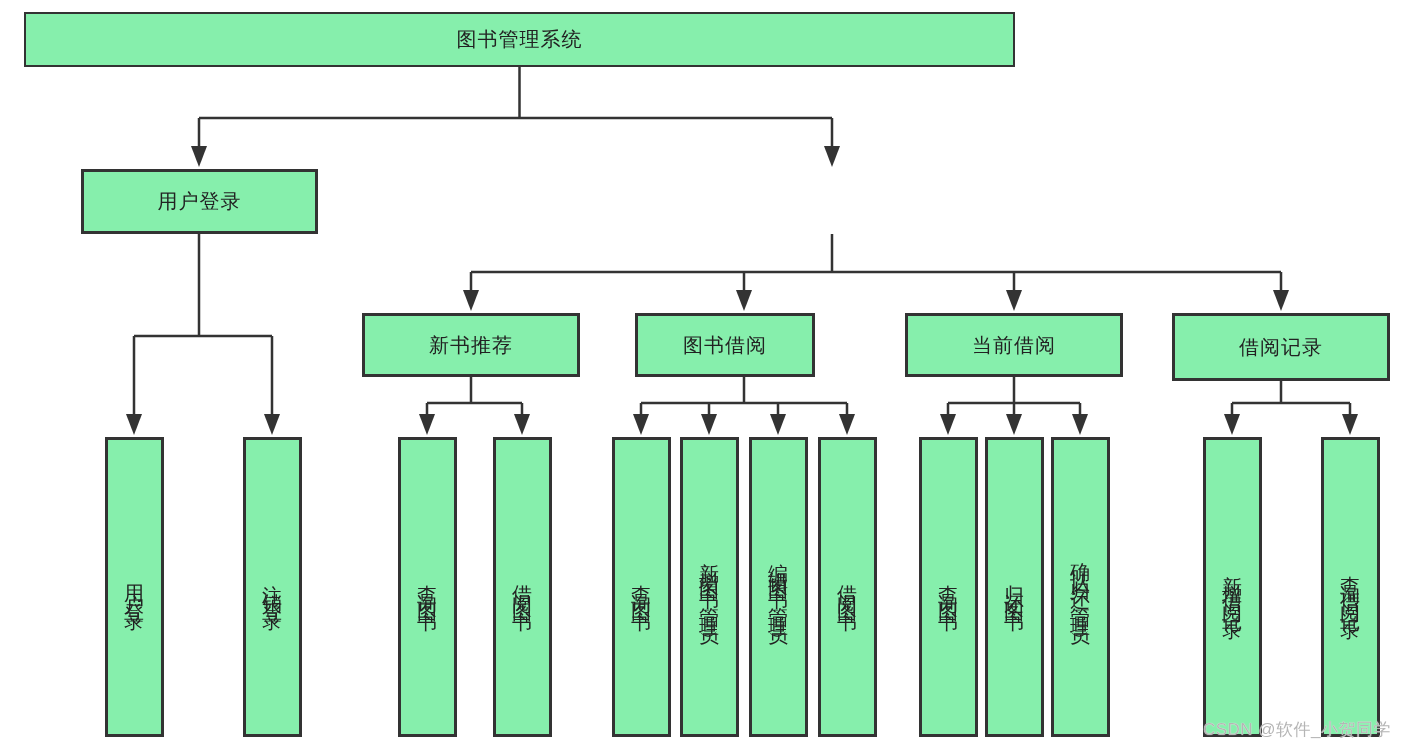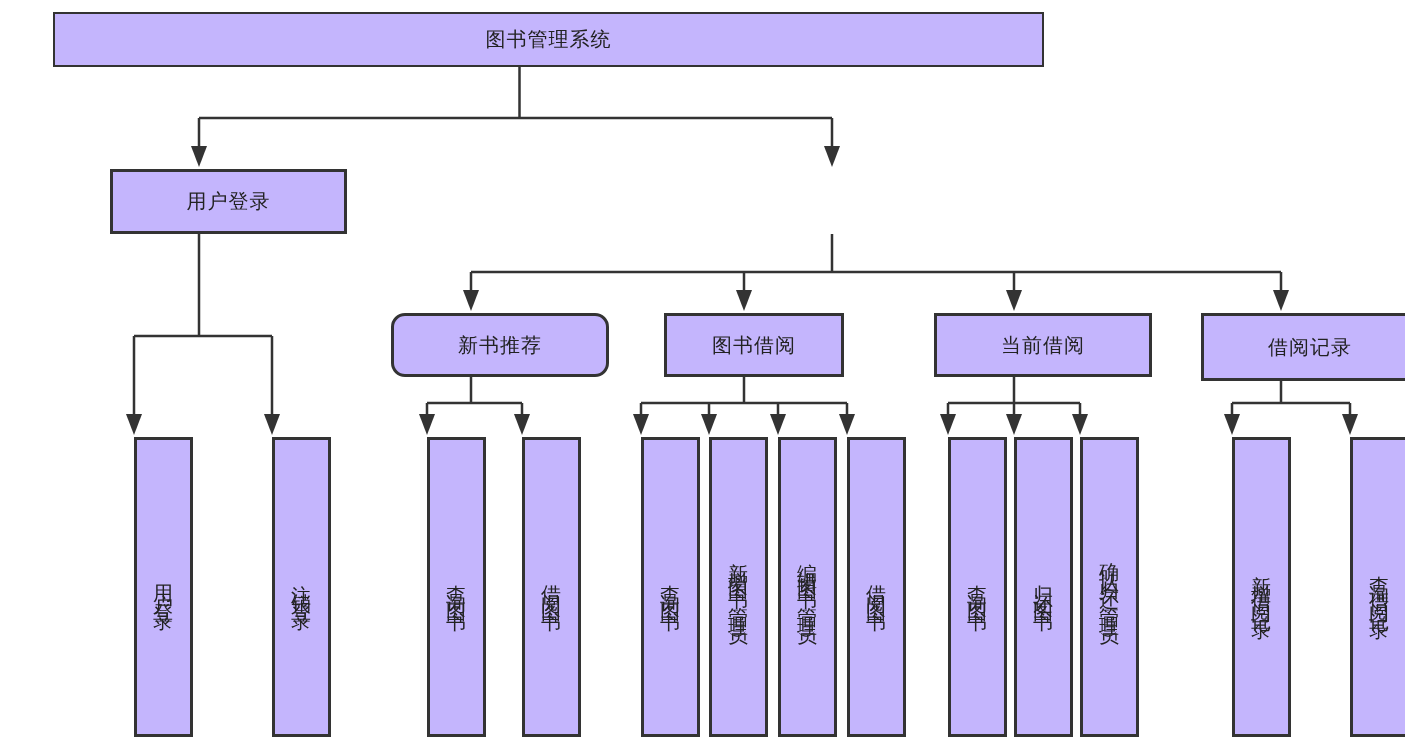--- a/index.html
+++ b/index.html
@@ -18,31 +18,30 @@
   .connectors {
     position: absolute;
     left: 0; top: 0;
     width: 1405px;
     height: 747px;
     pointer-events: none;
   }
   .node {
     position: absolute;
     box-sizing: border-box;
-    background: #c4b5fd;
+    background: #86efac;
     border: 3px solid #333333;
     color: #222222;
     display: flex;
     align-items: center;
     justify-content: center;
     font-size: 20px;
     letter-spacing: 1px;
     text-align: center;
     white-space: nowrap;
-    margin-left: 29px;
   }
   .node.root {
     border-width: 2px;
     font-size: 20px;
   }
   .node.leaf {
     writing-mode: vertical-rl;
     letter-spacing: 9px;
     line-height: 1;
     white-space: normal;
@@ -99,21 +98,21 @@
       <polygon points="1072,414 1088,414 1080,435"></polygon>
       <polygon points="1224,414 1240,414 1232,435"></polygon>
       <polygon points="1342,414 1358,414 1350,435"></polygon>
     </g>
   </svg>
 
   <div class="node root" style="left:24px; top:12px; width:991px; height:55px;">图书管理系统</div>
 
   <div class="node" style="left:81px; top:169px; width:237px; height:65px;">用户登录</div>
 
-  <div class="node" style="left:362px; top:313px; width:218px; height:64px;border-radius:14px;">新书推荐</div>
+  <div class="node" style="left:362px; top:313px; width:218px; height:64px;">新书推荐</div>
   <div class="node" style="left:635px; top:313px; width:180px; height:64px;">图书借阅</div>
   <div class="node" style="left:905px; top:313px; width:218px; height:64px;text-align:right;">当前借阅</div>
   <div class="node" style="left:1172px; top:313px; width:218px; height:68px;">借阅记录</div>
 
   <div class="node leaf" style="left:105px; top:437px; width:59px; height:300px;">用户登录</div>
   <div class="node leaf" style="left:243px; top:437px; width:59px; height:300px;">注销登录</div>
 
   <div class="node leaf" style="left:398px; top:437px; width:59px; height:300px;">查询图书</div>
   <div class="node leaf" style="left:493px; top:437px; width:59px; height:300px;">借阅图书</div>
 
@@ -122,14 +121,15 @@
   <div class="node leaf" style="left:749px; top:437px; width:59px; height:300px;">编辑图书（管理员）</div>
   <div class="node leaf" style="left:818px; top:437px; width:59px; height:300px;">借阅图书</div>
 
   <div class="node leaf" style="left:919px; top:437px; width:59px; height:300px;">查询图书</div>
   <div class="node leaf" style="left:985px; top:437px; width:59px; height:300px;">归还图书</div>
   <div class="node leaf" style="left:1051px; top:437px; width:59px; height:300px;">确认归还（管理员）</div>
 
   <div class="node leaf" style="left:1203px; top:437px; width:59px; height:300px;">新增借阅记录</div>
   <div class="node leaf" style="left:1321px; top:437px; width:59px; height:300px;">查询借阅记录</div>
 
+  <div class="watermark">CSDN @软件_小贺同学</div>
 
 </div>
 
 </body></html>

